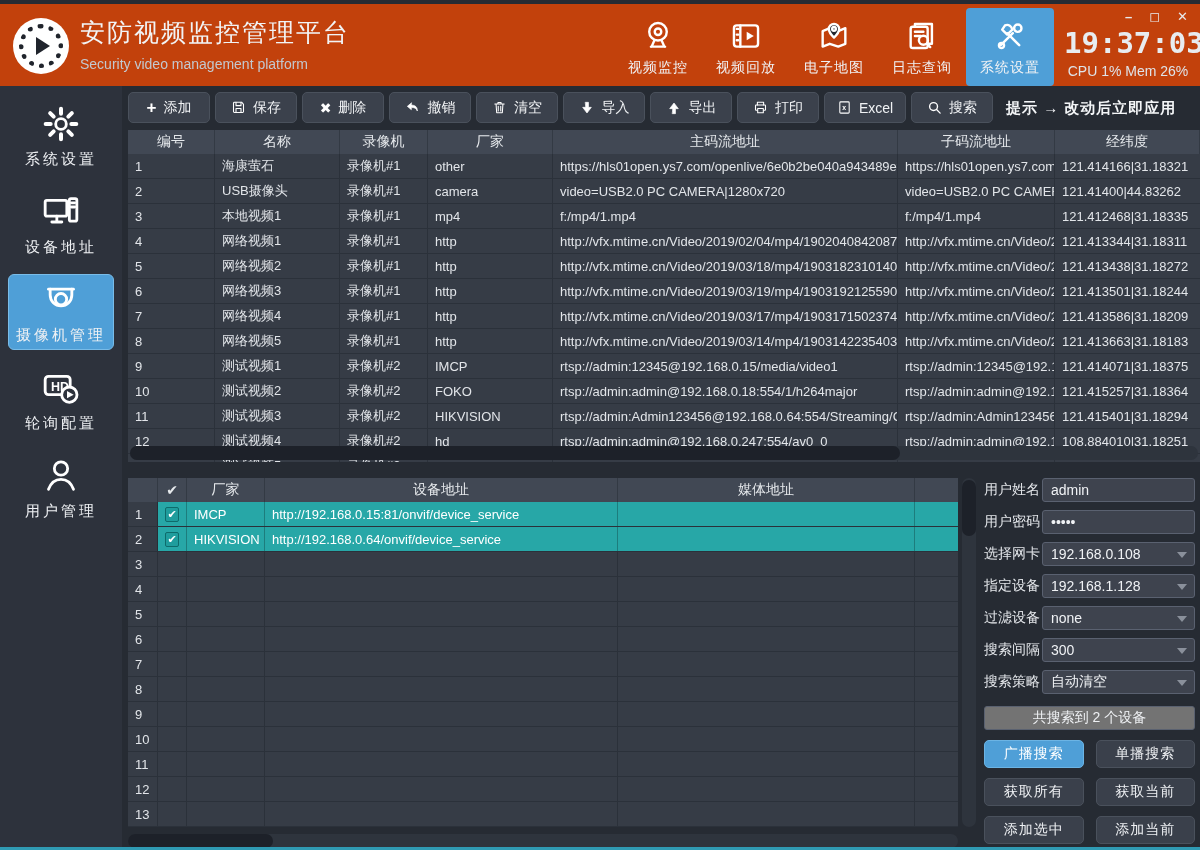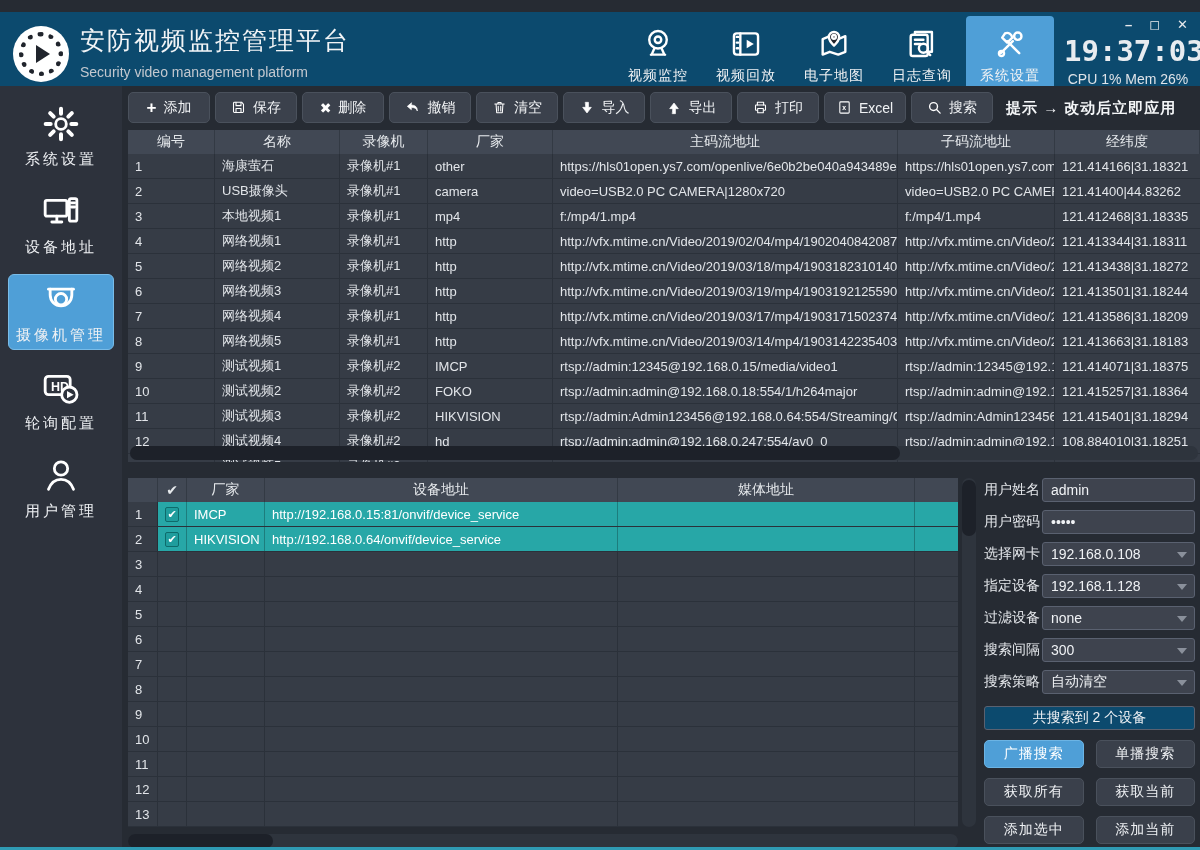--- a/index.html
+++ b/index.html
@@ -1,21 +1,21 @@
 <!DOCTYPE html>
 <html><head>
 <meta charset="utf-8">
 <style>
   * { margin:0; padding:0; box-sizing:border-box; }
   html,body { width:1200px; height:850px; overflow:hidden; background:#16191f;
               font-family:"Liberation Sans","DejaVu Sans",sans-serif; }
   .window { position:relative; width:1200px; height:850px; background:#262b33; overflow:hidden; }
 
   
-  .topbar { position:absolute; top:12px; left:0; right:0; height:86px; background:#0c4a6e; }
+  .topbar { position:absolute; top:4px; left:0; right:0; height:86px; background:#c2410c; }
   .logo { position:absolute; left:13px; top:14px; width:56px; height:56px; background:#fff; border-radius:50%;
           display:flex; align-items:center; justify-content:center; }
   .logo-inner { width:44px; height:44px; border-radius:50%; border:5px dotted #20242c;
                 display:flex; align-items:center; justify-content:center; }
   .logo-play { width:0; height:0; border-left:14px solid #20242c; border-top:9px solid transparent; border-bottom:9px solid transparent; margin-left:4px; }
   .titles { position:absolute; left:80px; top:12px; }
   .app-title { font-size:25px; color:#f2f4f6; letter-spacing:2px; font-weight:500; }
   .app-subtitle { font-size:14px; color:#c3c8cf; margin-top:7px; }
 
   .nav { position:absolute; left:614px; top:4px; display:flex; }
@@ -75,21 +75,21 @@
   .dev-hthumb { position:absolute; left:0; top:0; width:145px; height:14px; background:#1d2129; border-radius:7px; }
 
   
   .panel { position:absolute; left:862px; right:5px; top:392px; bottom:6px; display:flex; flex-direction:column; }
   .p-row { display:flex; align-items:center; height:24px; margin-bottom:8px; }
   .p-label { width:58px; font-size:14px; color:#e3e6ea; white-space:nowrap; flex:none; }
   .p-input { flex:1; height:24px; background:#3e434e; border:1px solid #5a6170; border-radius:3px;
              color:#f0f2f5; font-size:14px; padding:0 8px; display:flex; align-items:center; position:relative; }
   .p-input.select::after { content:""; position:absolute; right:7px; top:9px; width:0; height:0;
              border-left:5px solid transparent; border-right:5px solid transparent; border-top:6px solid #8a909b; }
-  .p-status { height:24px; border:1px solid #5a6170; border-radius:3px; background:#0c4a6e; color:#eef0f3;
+  .p-status { height:24px; border:1px solid #5a6170; border-radius:3px; background:#737373; color:#eef0f3;
               font-size:14px; display:flex; align-items:center; justify-content:center; margin:4px 0 10px 0; }
   .p-btns { display:grid; grid-template-columns:1fr 1fr; gap:10px 12px; }
   .p-btn { height:28px; background:#3a404b; border:1px solid #4a515c; border-radius:5px; color:#eef0f3;
            font-size:14px; display:flex; align-items:center; justify-content:center; cursor:pointer; letter-spacing:1px; }
   .p-btn.active { background:#4f9fd7; border-color:#6cb4e4; color:#fff; }
 
   .bottom-edge { position:absolute; left:0; right:0; bottom:0; height:3px; background:#2f9ab3; }
 
   svg { display:block; }
 </style>

